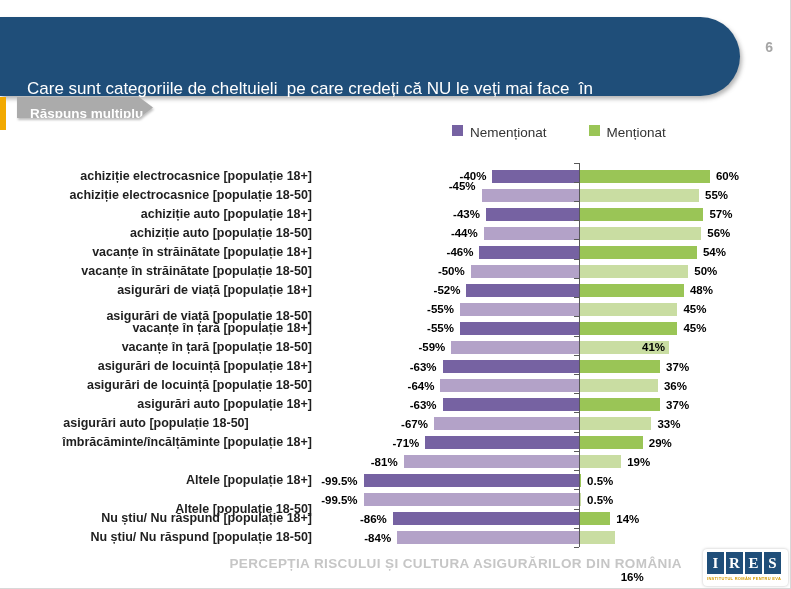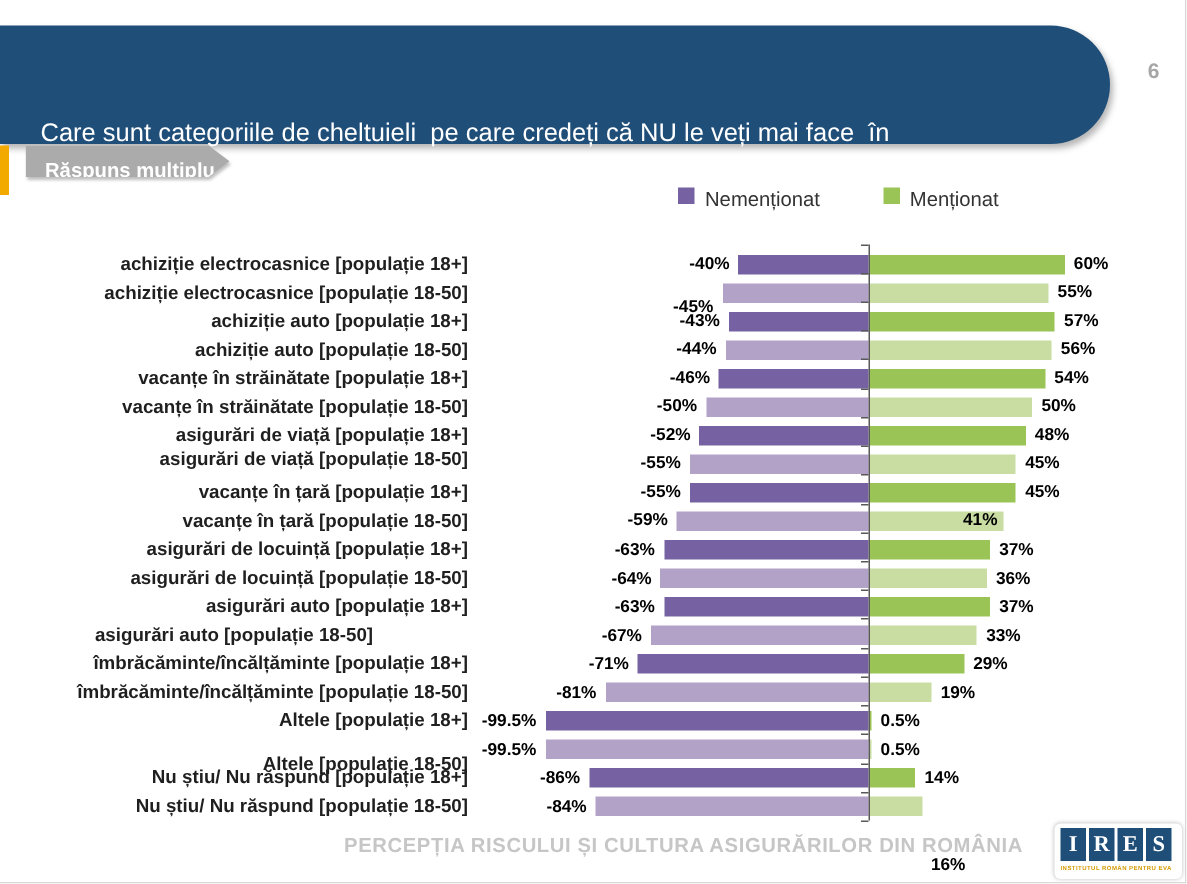--- a/index.html
+++ b/index.html
@@ -94,21 +94,21 @@
 
   <div id="chart">
       <div class="cat-label" style="top: 167.5px;">achiziție electrocasnice [populație 18+]</div>
       <div class="bar" style="left: 492.4px; top: 169.5px; width: 86.6px; background: rgb(118, 98, 162);"></div>
       <div class="bar" style="left: 580px; top: 169.5px; width: 129.9px; background: rgb(154, 197, 86);"></div>
       <div class="val-label" style="right: 304.6px; top: 169px;">-40%</div>
       <div class="val-label" style="left: 715.9px; top: 169px;">60%</div>
       <div class="cat-label" style="top: 186.55px;">achiziție electrocasnice [populație 18-50]</div>
       <div class="bar" style="left: 481.575px; top: 188.55px; width: 97.425px; background: rgb(179, 162, 200);"></div>
       <div class="bar" style="left: 580px; top: 188.55px; width: 119.075px; background: rgb(201, 221, 162);"></div>
-      <div class="val-label" style="right: 315.425px; top: 198px;">-45%</div>
+      <div class="val-label" style="right: 315.425px; top: 179px;">-45%</div>
       <div class="val-label" style="left: 705.075px; top: 188.05px;">55%</div>
       <div class="cat-label" style="top: 205.6px;">achiziție auto [populație 18+]</div>
       <div class="bar" style="left: 485.905px; top: 207.6px; width: 93.095px; background: rgb(118, 98, 162);"></div>
       <div class="bar" style="left: 580px; top: 207.6px; width: 123.405px; background: rgb(154, 197, 86);"></div>
       <div class="val-label" style="right: 311.095px; top: 207.1px;">-43%</div>
       <div class="val-label" style="left: 709.405px; top: 207.1px;">57%</div>
       <div class="cat-label" style="top: 224.65px;">achiziție auto [populație 18-50]</div>
       <div class="bar" style="left: 483.74px; top: 226.65px; width: 95.26px; background: rgb(179, 162, 200);"></div>
       <div class="bar" style="left: 580px; top: 226.65px; width: 121.24px; background: rgb(201, 221, 162);"></div>
       <div class="val-label" style="right: 313.26px; top: 226.15px;">-44%</div>
@@ -121,21 +121,21 @@
       <div class="cat-label" style="top: 262.75px;">vacanțe în străinătate [populație 18-50]</div>
       <div class="bar" style="left: 470.75px; top: 264.75px; width: 108.25px; background: rgb(179, 162, 200);"></div>
       <div class="bar" style="left: 580px; top: 264.75px; width: 108.25px; background: rgb(201, 221, 162);"></div>
       <div class="val-label" style="right: 326.25px; top: 264.25px;">-50%</div>
       <div class="val-label" style="left: 694.25px; top: 264.25px;">50%</div>
       <div class="cat-label" style="top: 281.8px;">asigurări  de viață [populație 18+]</div>
       <div class="bar" style="left: 466.42px; top: 283.8px; width: 112.58px; background: rgb(118, 98, 162);"></div>
       <div class="bar" style="left: 580px; top: 283.8px; width: 103.92px; background: rgb(154, 197, 86);"></div>
       <div class="val-label" style="right: 330.58px; top: 283.3px;">-52%</div>
       <div class="val-label" style="left: 689.92px; top: 283.3px;">48%</div>
-      <div class="cat-label" style="top: 298px;">asigurări  de viață [populație 18-50]</div>
+      <div class="cat-label" style="top: 308px;">asigurări  de viață [populație 18-50]</div>
       <div class="bar" style="left: 459.925px; top: 302.85px; width: 119.075px; background: rgb(179, 162, 200);"></div>
       <div class="bar" style="left: 580px; top: 302.85px; width: 97.425px; background: rgb(201, 221, 162);"></div>
       <div class="val-label" style="right: 337.075px; top: 302.35px;">-55%</div>
       <div class="val-label" style="left: 683.425px; top: 302.35px;">45%</div>
       <div class="cat-label" style="top: 319.9px;">vacanțe în țară [populație 18+]</div>
       <div class="bar" style="left: 459.925px; top: 321.9px; width: 119.075px; background: rgb(118, 98, 162);"></div>
       <div class="bar" style="left: 580px; top: 321.9px; width: 97.425px; background: rgb(154, 197, 86);"></div>
       <div class="val-label" style="right: 337.075px; top: 321.4px;">-55%</div>
       <div class="val-label" style="left: 683.425px; top: 321.4px;">45%</div>
       <div class="cat-label" style="top: 338.95px;">vacanțe în țară [populație 18-50]</div>
@@ -161,21 +161,20 @@
       <div class="cat-label" style="top: 415.15px; text-align: center;">asigurări auto [populație 18-50]</div>
       <div class="bar" style="left: 433.945px; top: 417.15px; width: 145.055px; background: rgb(179, 162, 200);"></div>
       <div class="bar" style="left: 580px; top: 417.15px; width: 71.445px; background: rgb(201, 221, 162);"></div>
       <div class="val-label" style="right: 363.055px; top: 416.65px;">-67%</div>
       <div class="val-label" style="left: 657.445px; top: 416.65px;">33%</div>
       <div class="cat-label" style="top: 434.2px;">îmbrăcăminte/încălțăminte [populație 18+]</div>
       <div class="bar" style="left: 425.285px; top: 436.2px; width: 153.715px; background: rgb(118, 98, 162);"></div>
       <div class="bar" style="left: 580px; top: 436.2px; width: 62.785px; background: rgb(154, 197, 86);"></div>
       <div class="val-label" style="right: 371.715px; top: 435.7px;">-71%</div>
       <div class="val-label" style="left: 648.785px; top: 435.7px;">29%</div>
-      <div class="cat-label" style="top: 453.25px;">îmbrăcăminte/încălțăminte [populație 18-50]</div>
       <div class="bar" style="left: 403.635px; top: 455.25px; width: 175.365px; background: rgb(179, 162, 200);"></div>
       <div class="bar" style="left: 580px; top: 455.25px; width: 41.135px; background: rgb(201, 221, 162);"></div>
       <div class="val-label" style="right: 393.365px; top: 454.75px;">-81%</div>
       <div class="val-label" style="left: 627.135px; top: 454.75px;">19%</div>
       <div class="cat-label" style="top: 472.3px;">Altele [populație 18+]</div>
       <div class="bar" style="left: 363.582px; top: 474.3px; width: 215.417px; background: rgb(118, 98, 162);"></div>
       <div class="bar" style="left: 580px; top: 474.3px; width: 1.0825px; background: rgb(154, 197, 86);"></div>
       <div class="val-label" style="right: 433.418px; top: 473.8px;">-99.5%</div>
       <div class="val-label" style="left: 587.082px; top: 473.8px;">0.5%</div>
       <div class="cat-label" style="top: 491.35px; margin-top: 10px;">Altele [populație 18-50]</div>

